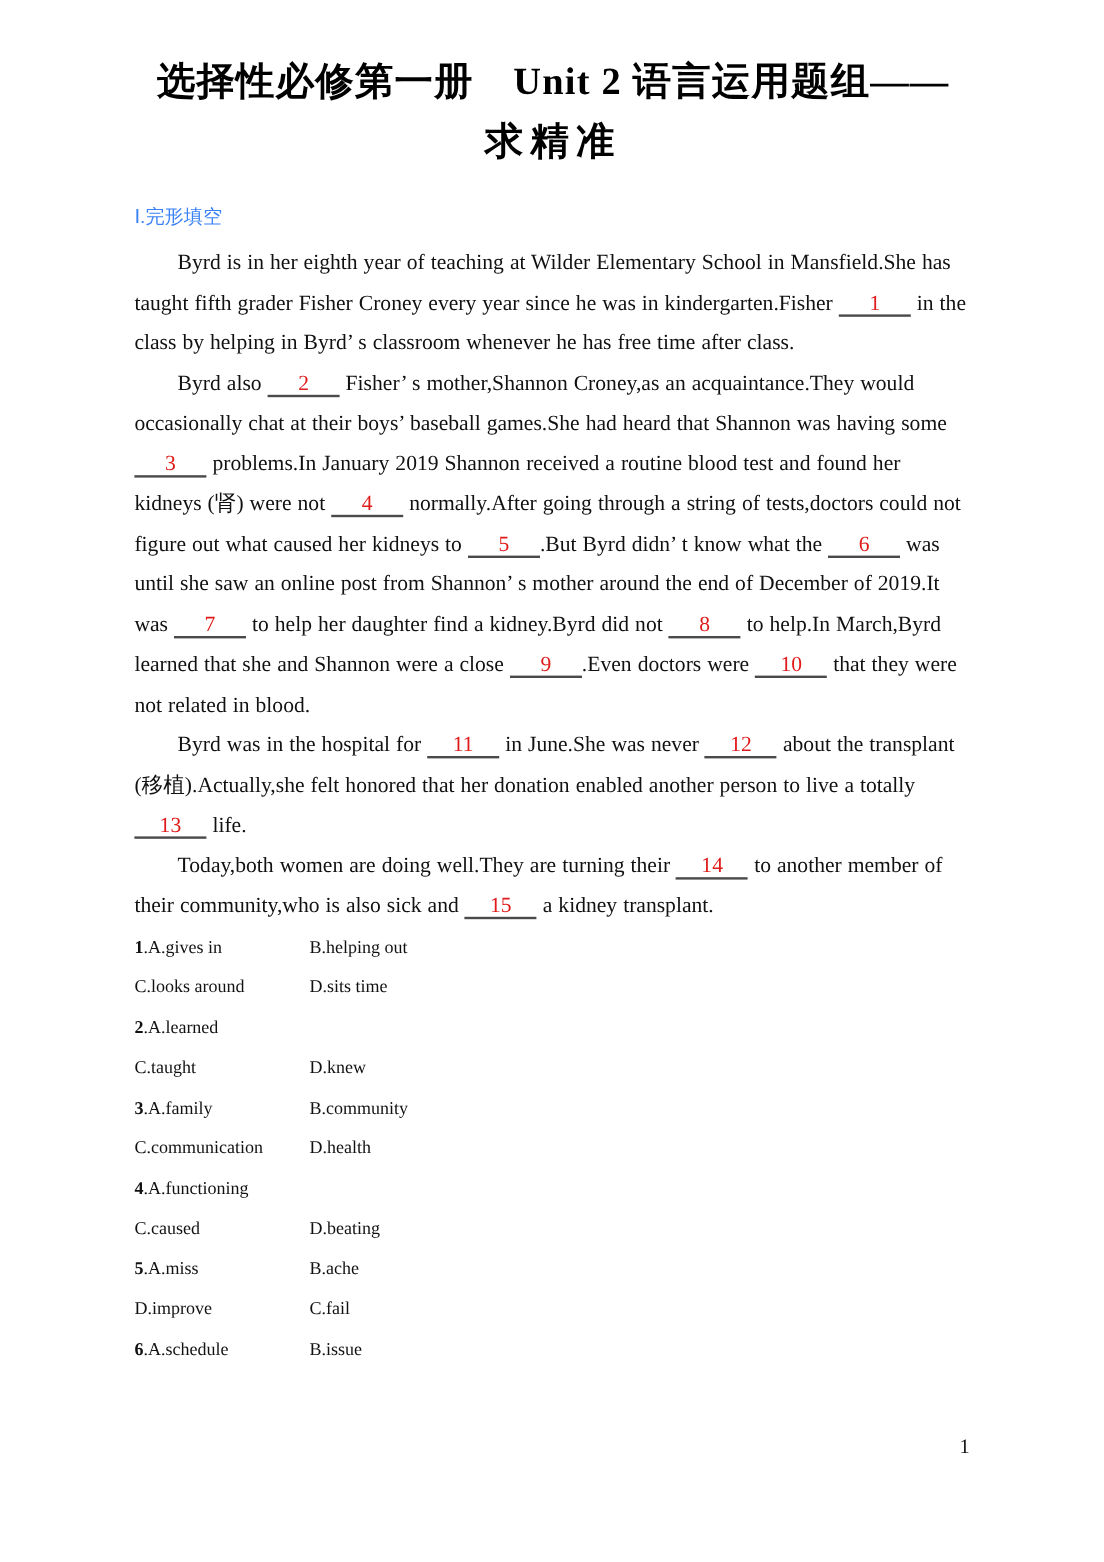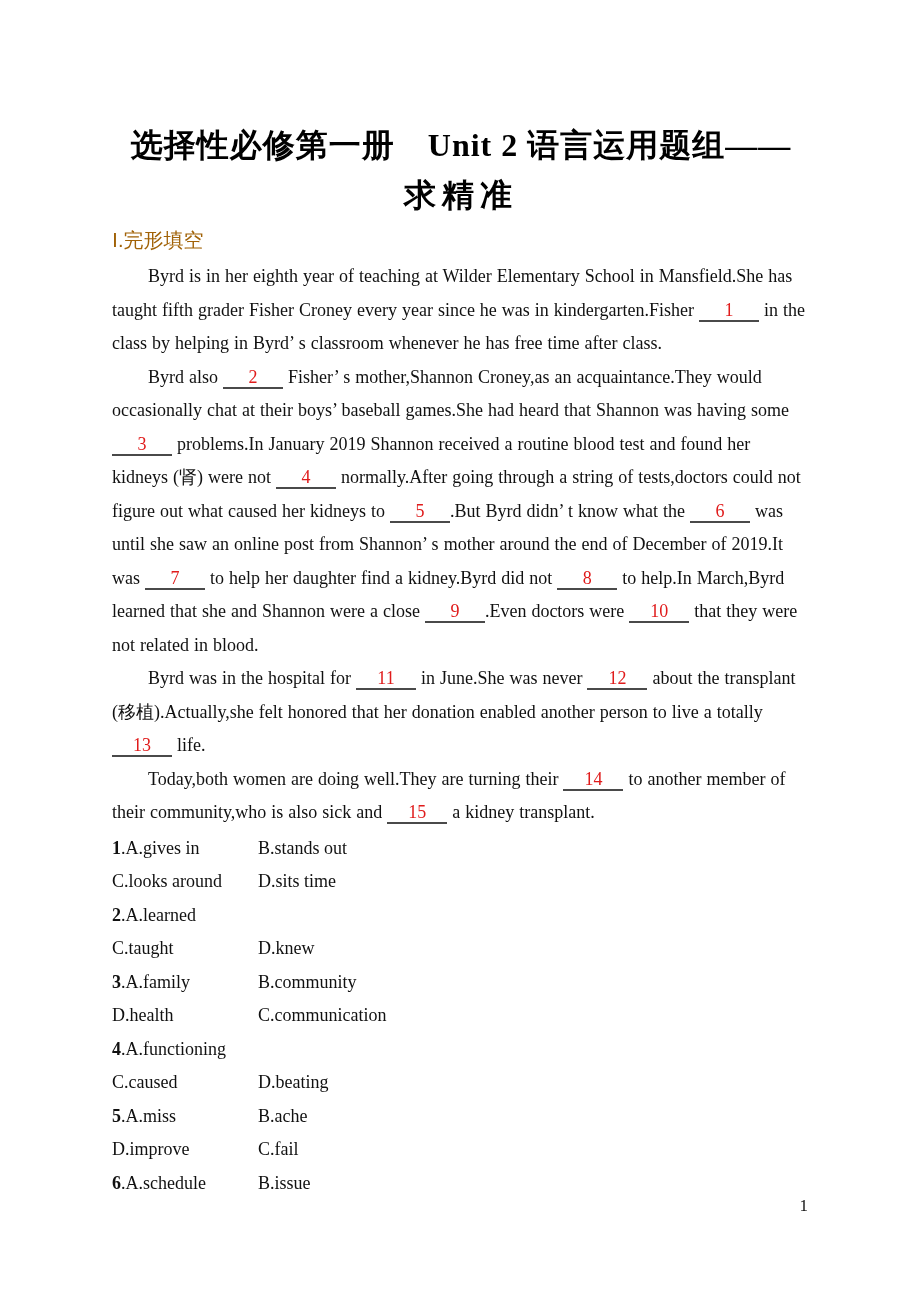--- a/index.html
+++ b/index.html
@@ -11,40 +11,40 @@
     width: 920px;
     height: 1302px;
     position: relative;
     font-family: "Liberation Serif", "DejaVu Serif", serif;
     color: #111111;
     overflow: hidden;
   }
   .page {
     position: absolute;
     inset: 0;
-    padding: 120px 110px 0 112px;
+    padding: 42px 110px 0 112px;
     box-sizing: border-box;
   }
   .title {
     text-align: center;
     font-size: 32px;
     font-weight: 600;
     line-height: 50px;
     letter-spacing: 1px;
     color: #000000;
   }
   .title-line2 {
     letter-spacing: 6px;
   }
   .section-heading {
     font-family: "Liberation Sans", "DejaVu Sans", sans-serif;
-    font-size: 20px;
+    font-size: 16px;
     font-weight: 500;
-    color: #a16207;
-    margin: 6px 0 6px 0;
+    color: #3b82f6;
+    margin: 26px 0 6px 0;
     line-height: 28px;
   }
   .passage p.para {
     margin: 0;
     font-size: 18px;
     line-height: 33.5px;
     text-indent: 36px;
     word-spacing: 0.5px;
   }
   .blank {
@@ -60,21 +60,21 @@
   .blank-num {
     font-size: 18px;
     font-weight: 400;
   }
   .options {
     margin-top: 2px;
   }
   .opt-row {
     display: grid;
     grid-template-columns: 146px 1fr;
-    font-size: 18px;
+    font-size: 15px;
     line-height: 33.5px;
   }
   .opt-cell {
     white-space: nowrap;
   }
   .qnum {
     font-weight: 700;
   }
   .page-number {
     position: absolute;
@@ -99,40 +99,40 @@
   <div class="passage">
       <p class="para"><span>Byrd is in her eighth year of teaching at Wilder Elementary School in Mansfield.She has taught fifth grader Fisher Croney every year since he was in kindergarten.Fisher </span><span class="blank" style="border-bottom-color: rgb(74, 74, 74);"><span class="blank-num" style="color: rgb(224, 27, 27);">1</span></span><span> in the class by helping in Byrd’ s classroom whenever he has free time after class.</span></p>
       <p class="para"><span>Byrd also </span><span class="blank" style="border-bottom-color: rgb(74, 74, 74);"><span class="blank-num" style="color: rgb(224, 27, 27);">2</span></span><span> Fisher’ s mother,Shannon Croney,as an acquaintance.They would occasionally chat at their boys’ baseball games.She had heard that Shannon was having some </span><span class="blank" style="border-bottom-color: rgb(74, 74, 74);"><span class="blank-num" style="color: rgb(224, 27, 27);">3</span></span><span> problems.In January 2019 Shannon received a routine blood test and found her kidneys (肾) were not </span><span class="blank" style="border-bottom-color: rgb(74, 74, 74);"><span class="blank-num" style="color: rgb(224, 27, 27);">4</span></span><span> normally.After going through a string of tests,doctors could not figure out what caused her kidneys to </span><span class="blank" style="border-bottom-color: rgb(74, 74, 74);"><span class="blank-num" style="color: rgb(224, 27, 27);">5</span></span><span>.But Byrd didn’ t know what the </span><span class="blank" style="border-bottom-color: rgb(74, 74, 74);"><span class="blank-num" style="color: rgb(224, 27, 27);">6</span></span><span> was until she saw an online post from Shannon’ s mother around the end of December of 2019.It was </span><span class="blank" style="border-bottom-color: rgb(74, 74, 74);"><span class="blank-num" style="color: rgb(224, 27, 27);">7</span></span><span> to help her daughter find a kidney.Byrd did not </span><span class="blank" style="border-bottom-color: rgb(74, 74, 74);"><span class="blank-num" style="color: rgb(224, 27, 27);">8</span></span><span> to help.In March,Byrd learned that she and Shannon were a close </span><span class="blank" style="border-bottom-color: rgb(74, 74, 74);"><span class="blank-num" style="color: rgb(224, 27, 27);">9</span></span><span>.Even doctors were </span><span class="blank" style="border-bottom-color: rgb(74, 74, 74);"><span class="blank-num" style="color: rgb(224, 27, 27);">10</span></span><span> that they were not related in blood.</span></p>
       <p class="para"><span>Byrd was in the hospital for </span><span class="blank" style="border-bottom-color: rgb(74, 74, 74);"><span class="blank-num" style="color: rgb(224, 27, 27);">11</span></span><span> in June.She was never </span><span class="blank" style="border-bottom-color: rgb(74, 74, 74);"><span class="blank-num" style="color: rgb(224, 27, 27);">12</span></span><span> about the transplant (移植).Actually,she felt honored that her donation enabled another person to live a totally </span><span class="blank" style="border-bottom-color: rgb(74, 74, 74);"><span class="blank-num" style="color: rgb(224, 27, 27);">13</span></span><span> life.</span></p>
       <p class="para"><span>Today,both women are doing well.They are turning their </span><span class="blank" style="border-bottom-color: rgb(74, 74, 74);"><span class="blank-num" style="color: rgb(224, 27, 27);">14</span></span><span> to another member of their community,who is also sick and </span><span class="blank" style="border-bottom-color: rgb(74, 74, 74);"><span class="blank-num" style="color: rgb(224, 27, 27);">15</span></span><span> a kidney transplant.</span></p>
     </div>
 
   <div class="options">
       <div class="opt-row">
         <span class="opt-cell"><span class="qnum">1</span>.A.gives in</span>
-        <span class="opt-cell">B.stands out</span>
+        <span class="opt-cell">B.helping out</span>
       </div>
       <div class="opt-row">
         <span class="opt-cell">C.looks around</span>
         <span class="opt-cell">D.sits time</span>
       </div>
       <div class="opt-row">
         <span class="opt-cell"><span class="qnum">2</span>.A.learned</span>
       </div>
       <div class="opt-row">
         <span class="opt-cell">C.taught</span>
         <span class="opt-cell">D.knew</span>
       </div>
       <div class="opt-row">
         <span class="opt-cell"><span class="qnum">3</span>.A.family</span>
         <span class="opt-cell">B.community</span>
       </div>
       <div class="opt-row">
+        <span class="opt-cell">C.communication</span>
         <span class="opt-cell">D.health</span>
-        <span class="opt-cell">C.communication</span>
       </div>
       <div class="opt-row">
         <span class="opt-cell"><span class="qnum">4</span>.A.functioning</span>
       </div>
       <div class="opt-row">
         <span class="opt-cell">C.caused</span>
         <span class="opt-cell">D.beating</span>
       </div>
       <div class="opt-row">
         <span class="opt-cell"><span class="qnum">5</span>.A.miss</span>

